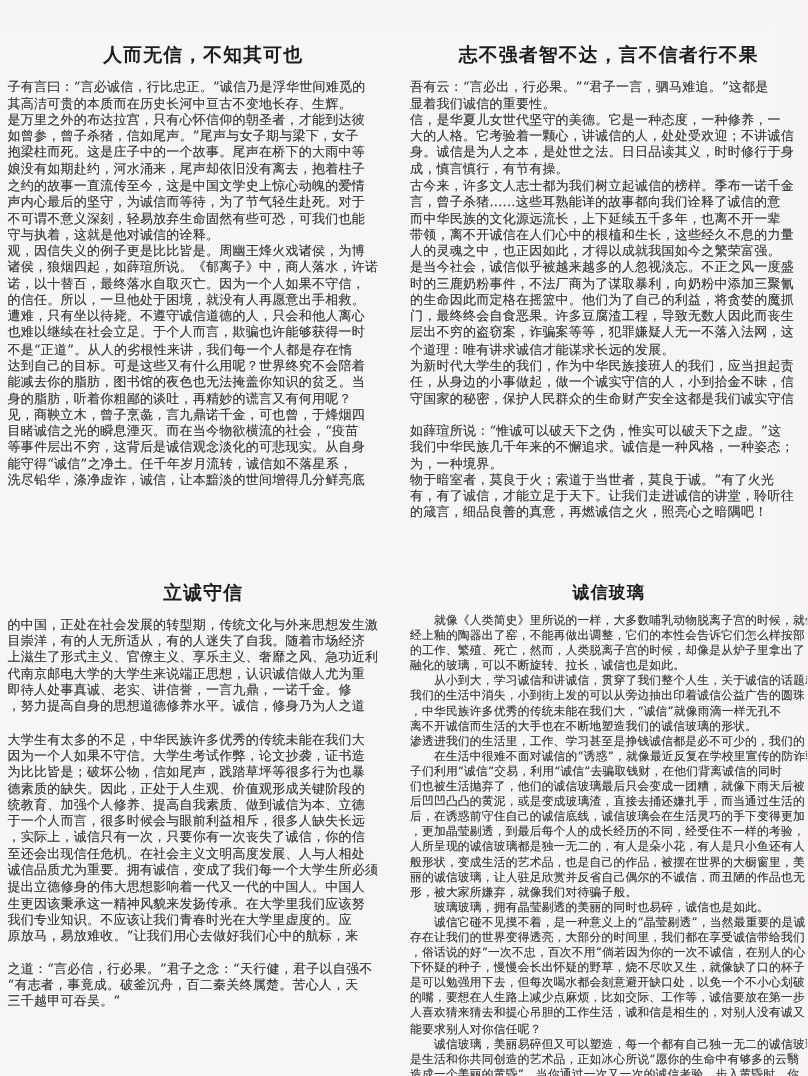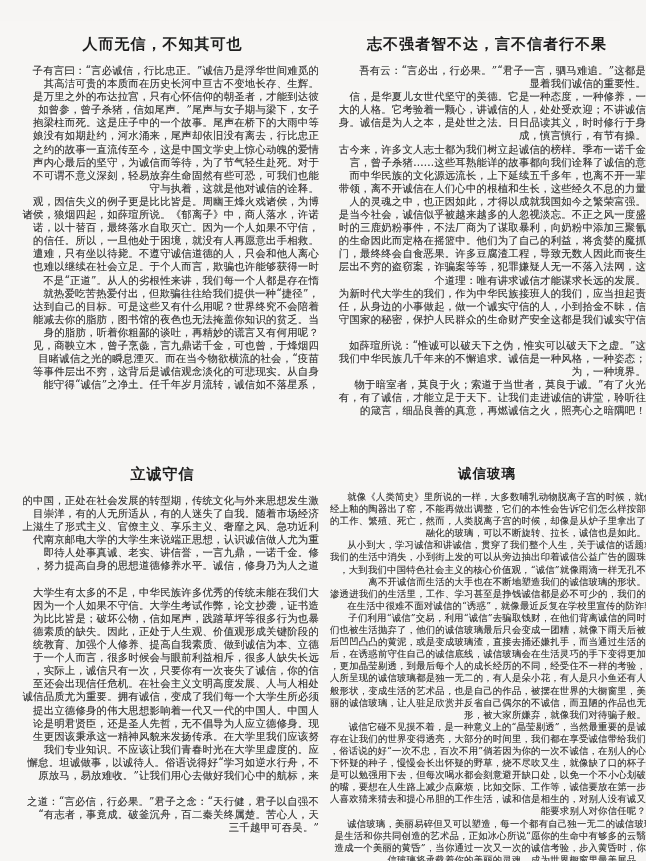--- a/index.html
+++ b/index.html
@@ -30,21 +30,20 @@
     color:#1d1d1d;
     margin:4px 0 10px 0;
     letter-spacing:1px;
     white-space:nowrap;
   }
   .essay-body{
     font-size:10.4px;
     line-height:13.1px;
     color:#3b3b3b;
     text-shadow:0 0 0.5px rgba(60,60,60,.55);
-    text-align:right;
   }
   .essay-body .tline{
     white-space:nowrap;
     overflow:hidden;
     letter-spacing:0.2px;
   }
   
   .essay.small .essay-body{
     font-size:9.4px;
     line-height:12.1px;
@@ -62,40 +61,40 @@
 <div class="page">
 
   <section class="essay">
     <h2 class="essay-title">人而无信，不知其可也</h2>
     <div class="essay-body">
         <div class="tline">子有言曰：“言必诚信，行比忠正。”诚信乃是浮华世间难觅的</div>
         <div class="tline">其高洁可贵的本质而在历史长河中亘古不变地长存、生辉。</div>
         <div class="tline">是万里之外的布达拉宫，只有心怀信仰的朝圣者，才能到达彼</div>
         <div class="tline">如曾参，曾子杀猪，信如尾声。”尾声与女子期与梁下，女子</div>
         <div class="tline">抱梁柱而死。这是庄子中的一个故事。尾声在桥下的大雨中等</div>
-        <div class="tline">娘没有如期赴约，河水涌来，尾声却依旧没有离去，行比忠正</div>
+        <div class="tline">娘没有如期赴约，河水涌来，尾声却依旧没有离去，抱着柱子</div>
         <div class="tline">之约的故事一直流传至今，这是中国文学史上惊心动魄的爱情</div>
         <div class="tline">声内心最后的坚守，为诚信而等待，为了节气轻生赴死。对于</div>
         <div class="tline">不可谓不意义深刻，轻易放弃生命固然有些可恐，可我们也能</div>
         <div class="tline">守与执着，这就是他对诚信的诠释。</div>
         <div class="tline">观，因信失义的例子更是比比皆是。周幽王烽火戏诸侯，为博</div>
         <div class="tline">诸侯，狼烟四起，如薛瑄所说。《郁离子》中，商人落水，许诺</div>
         <div class="tline">诺，以十替百，最终落水自取灭亡。因为一个人如果不守信，</div>
         <div class="tline">的信任。所以，一旦他处于困境，就没有人再愿意出手相救。</div>
         <div class="tline">遭难，只有坐以待毙。不遵守诚信道德的人，只会和他人离心</div>
         <div class="tline">也难以继续在社会立足。于个人而言，欺骗也许能够获得一时</div>
         <div class="tline">不是“正道”。从人的劣根性来讲，我们每一个人都是存在惰</div>
-        <div class="tline">就热爱吃苦热爱付出，但欺骗往往给我们提供一种“捷径”，</div>
         <div class="tline">达到自己的目标。可是这些又有什么用呢？世界终究不会陪着</div>
         <div class="tline">能减去你的脂肪，图书馆的夜色也无法掩盖你知识的贫乏。当</div>
         <div class="tline">身的脂肪，听着你粗鄙的谈吐，再精妙的谎言又有何用呢？</div>
         <div class="tline">见，商鞅立木，曾子烹彘，言九鼎诺千金，可也曾，于烽烟四</div>
         <div class="tline">目睹诚信之光的瞬息湮灭。而在当今物欲横流的社会，“疫苗</div>
         <div class="tline">等事件层出不穷，这背后是诚信观念淡化的可悲现实。从自身</div>
         <div class="tline">能守得“诚信”之净土。任千年岁月流转，诚信如不落星系，</div>
+        <div class="tline">洗尽铅华，涤净虚诈，诚信，让本黯淡的世间增得几分鲜亮底</div>
       </div>
   </section>
 
   <section class="essay col-right">
     <h2 class="essay-title">志不强者智不达，言不信者行不果</h2>
     <div class="essay-body">
         <div class="tline">吾有云：“言必出，行必果。”“君子一言，驷马难追。”这都是</div>
         <div class="tline">显着我们诚信的重要性。</div>
         <div class="tline">信，是华夏儿女世代坚守的美德。它是一种态度，一种修养，一</div>
         <div class="tline">大的人格。它考验着一颗心，讲诚信的人，处处受欢迎；不讲诚信</div>
@@ -138,54 +137,53 @@
         <div class="tline">大学生有太多的不足，中华民族许多优秀的传统未能在我们大</div>
         <div class="tline">因为一个人如果不守信。大学生考试作弊，论文抄袭，证书造</div>
         <div class="tline">为比比皆是；破坏公物，信如尾声，践踏草坪等很多行为也暴</div>
         <div class="tline">德素质的缺失。因此，正处于人生观、价值观形成关键阶段的</div>
         <div class="tline">统教育、加强个人修养、提高自我素质、做到诚信为本、立德</div>
         <div class="tline">于一个人而言，很多时候会与眼前利益相斥，很多人缺失长远</div>
         <div class="tline">，实际上，诚信只有一次，只要你有一次丧失了诚信，你的信</div>
         <div class="tline">至还会出现信任危机。在社会主义文明高度发展、人与人相处</div>
         <div class="tline">诚信品质尤为重要。拥有诚信，变成了我们每一个大学生所必须</div>
         <div class="tline">提出立德修身的伟大思想影响着一代又一代的中国人。中国人</div>
-        <div class="tline">论是明君贤臣，还是圣人先哲，无不倡导为人应立德修身。现</div>
         <div class="tline">生更因该秉承这一精神风貌来发扬传承。在大学里我们应该努</div>
         <div class="tline">我们专业知识。不应该让我们青春时光在大学里虚度的。应</div>
-        <div class="tline">懈怠。坦诚做事，以诚待人。俗语说得好“学习如逆水行舟，不</div>
         <div class="tline">原放马，易放难收。”让我们用心去做好我们心中的航标，来</div>
         <div class="tline">&nbsp;</div>
         <div class="tline">之道：“言必信，行必果。”君子之念：“天行健，君子以自强不</div>
         <div class="tline">“有志者，事竟成。破釜沉舟，百二秦关终属楚。苦心人，天</div>
         <div class="tline">三千越甲可吞吴。”</div>
       </div>
   </section>
 
   <section class="essay small col-right">
     <h2 class="essay-title">诚信玻璃</h2>
     <div class="essay-body">
         <div class="tline">　　就像《人类简史》里所说的一样，大多数哺乳动物脱离子宫的时候，就像</div>
         <div class="tline">经上釉的陶器出了窑，不能再做出调整，它们的本性会告诉它们怎么样按部</div>
         <div class="tline">的工作、繁殖、死亡，然而，人类脱离子宫的时候，却像是从炉子里拿出了</div>
         <div class="tline">融化的玻璃，可以不断旋转、拉长，诚信也是如此。</div>
         <div class="tline">　　从小到大，学习诚信和讲诚信，贯穿了我们整个人生，关于诚信的话题就</div>
         <div class="tline">我们的生活中消失，小到街上发的可以从旁边抽出印着诚信公益广告的圆珠</div>
-        <div class="tline">，大到我们中国特色社会主义的核心价值观，“诚信”就像雨滴一样无孔不</div>
+        <div class="tline">，中华民族许多优秀的传统未能在我们大，“诚信”就像雨滴一样无孔不</div>
         <div class="tline">离不开诚信而生活的大手也在不断地塑造我们的诚信玻璃的形状。</div>
         <div class="tline">渗透进我们的生活里，工作、学习甚至是挣钱诚信都是必不可少的，我们的</div>
         <div class="tline">　　在生活中很难不面对诚信的“诱惑”，就像最近反复在学校里宣传的防诈骗</div>
         <div class="tline">子们利用“诚信”交易，利用“诚信”去骗取钱财，在他们背离诚信的同时</div>
         <div class="tline">们也被生活抛弃了，他们的诚信玻璃最后只会变成一团糟，就像下雨天后被</div>
         <div class="tline">后凹凹凸凸的黄泥，或是变成玻璃渣，直接去捅还嫌扎手，而当通过生活的</div>
         <div class="tline">后，在诱惑前守住自己的诚信底线，诚信玻璃会在生活灵巧的手下变得更加</div>
         <div class="tline">，更加晶莹剔透，到最后每个人的成长经历的不同，经受住不一样的考验，</div>
         <div class="tline">人所呈现的诚信玻璃都是独一无二的，有人是朵小花，有人是只小鱼还有人</div>
         <div class="tline">般形状，变成生活的艺术品，也是自己的作品，被摆在世界的大橱窗里，美</div>
         <div class="tline">丽的诚信玻璃，让人驻足欣赏并反省自己偶尔的不诚信，而丑陋的作品也无</div>
         <div class="tline">形，被大家所嫌弃，就像我们对待骗子般。</div>
+        <div class="tline">　　玻璃玻璃，拥有晶莹剔透的美丽的同时也易碎，诚信也是如此。</div>
         <div class="tline">　　诚信它碰不见摸不着，是一种意义上的“晶莹剔透”，当然最重要的是诚</div>
         <div class="tline">存在让我们的世界变得透亮，大部分的时间里，我们都在享受诚信带给我们</div>
         <div class="tline">，俗话说的好“一次不忠，百次不用”倘若因为你的一次不诚信，在别人的心</div>
         <div class="tline">下怀疑的种子，慢慢会长出怀疑的野草，烧不尽吹又生，就像缺了口的杯子</div>
         <div class="tline">是可以勉强用下去，但每次喝水都会刻意避开缺口处，以免一个不小心划破</div>
         <div class="tline">的嘴，要想在人生路上减少点麻烦，比如交际、工作等，诚信要放在第一步</div>
         <div class="tline">人喜欢猜来猜去和提心吊胆的工作生活，诚和信是相生的，对别人没有诚又</div>
         <div class="tline">能要求别人对你信任呢？</div>
         <div class="tline">　　诚信玻璃，美丽易碎但又可以塑造，每一个都有自己独一无二的诚信玻璃</div>
         <div class="tline">是生活和你共同创造的艺术品，正如冰心所说“愿你的生命中有够多的云翳</div>

